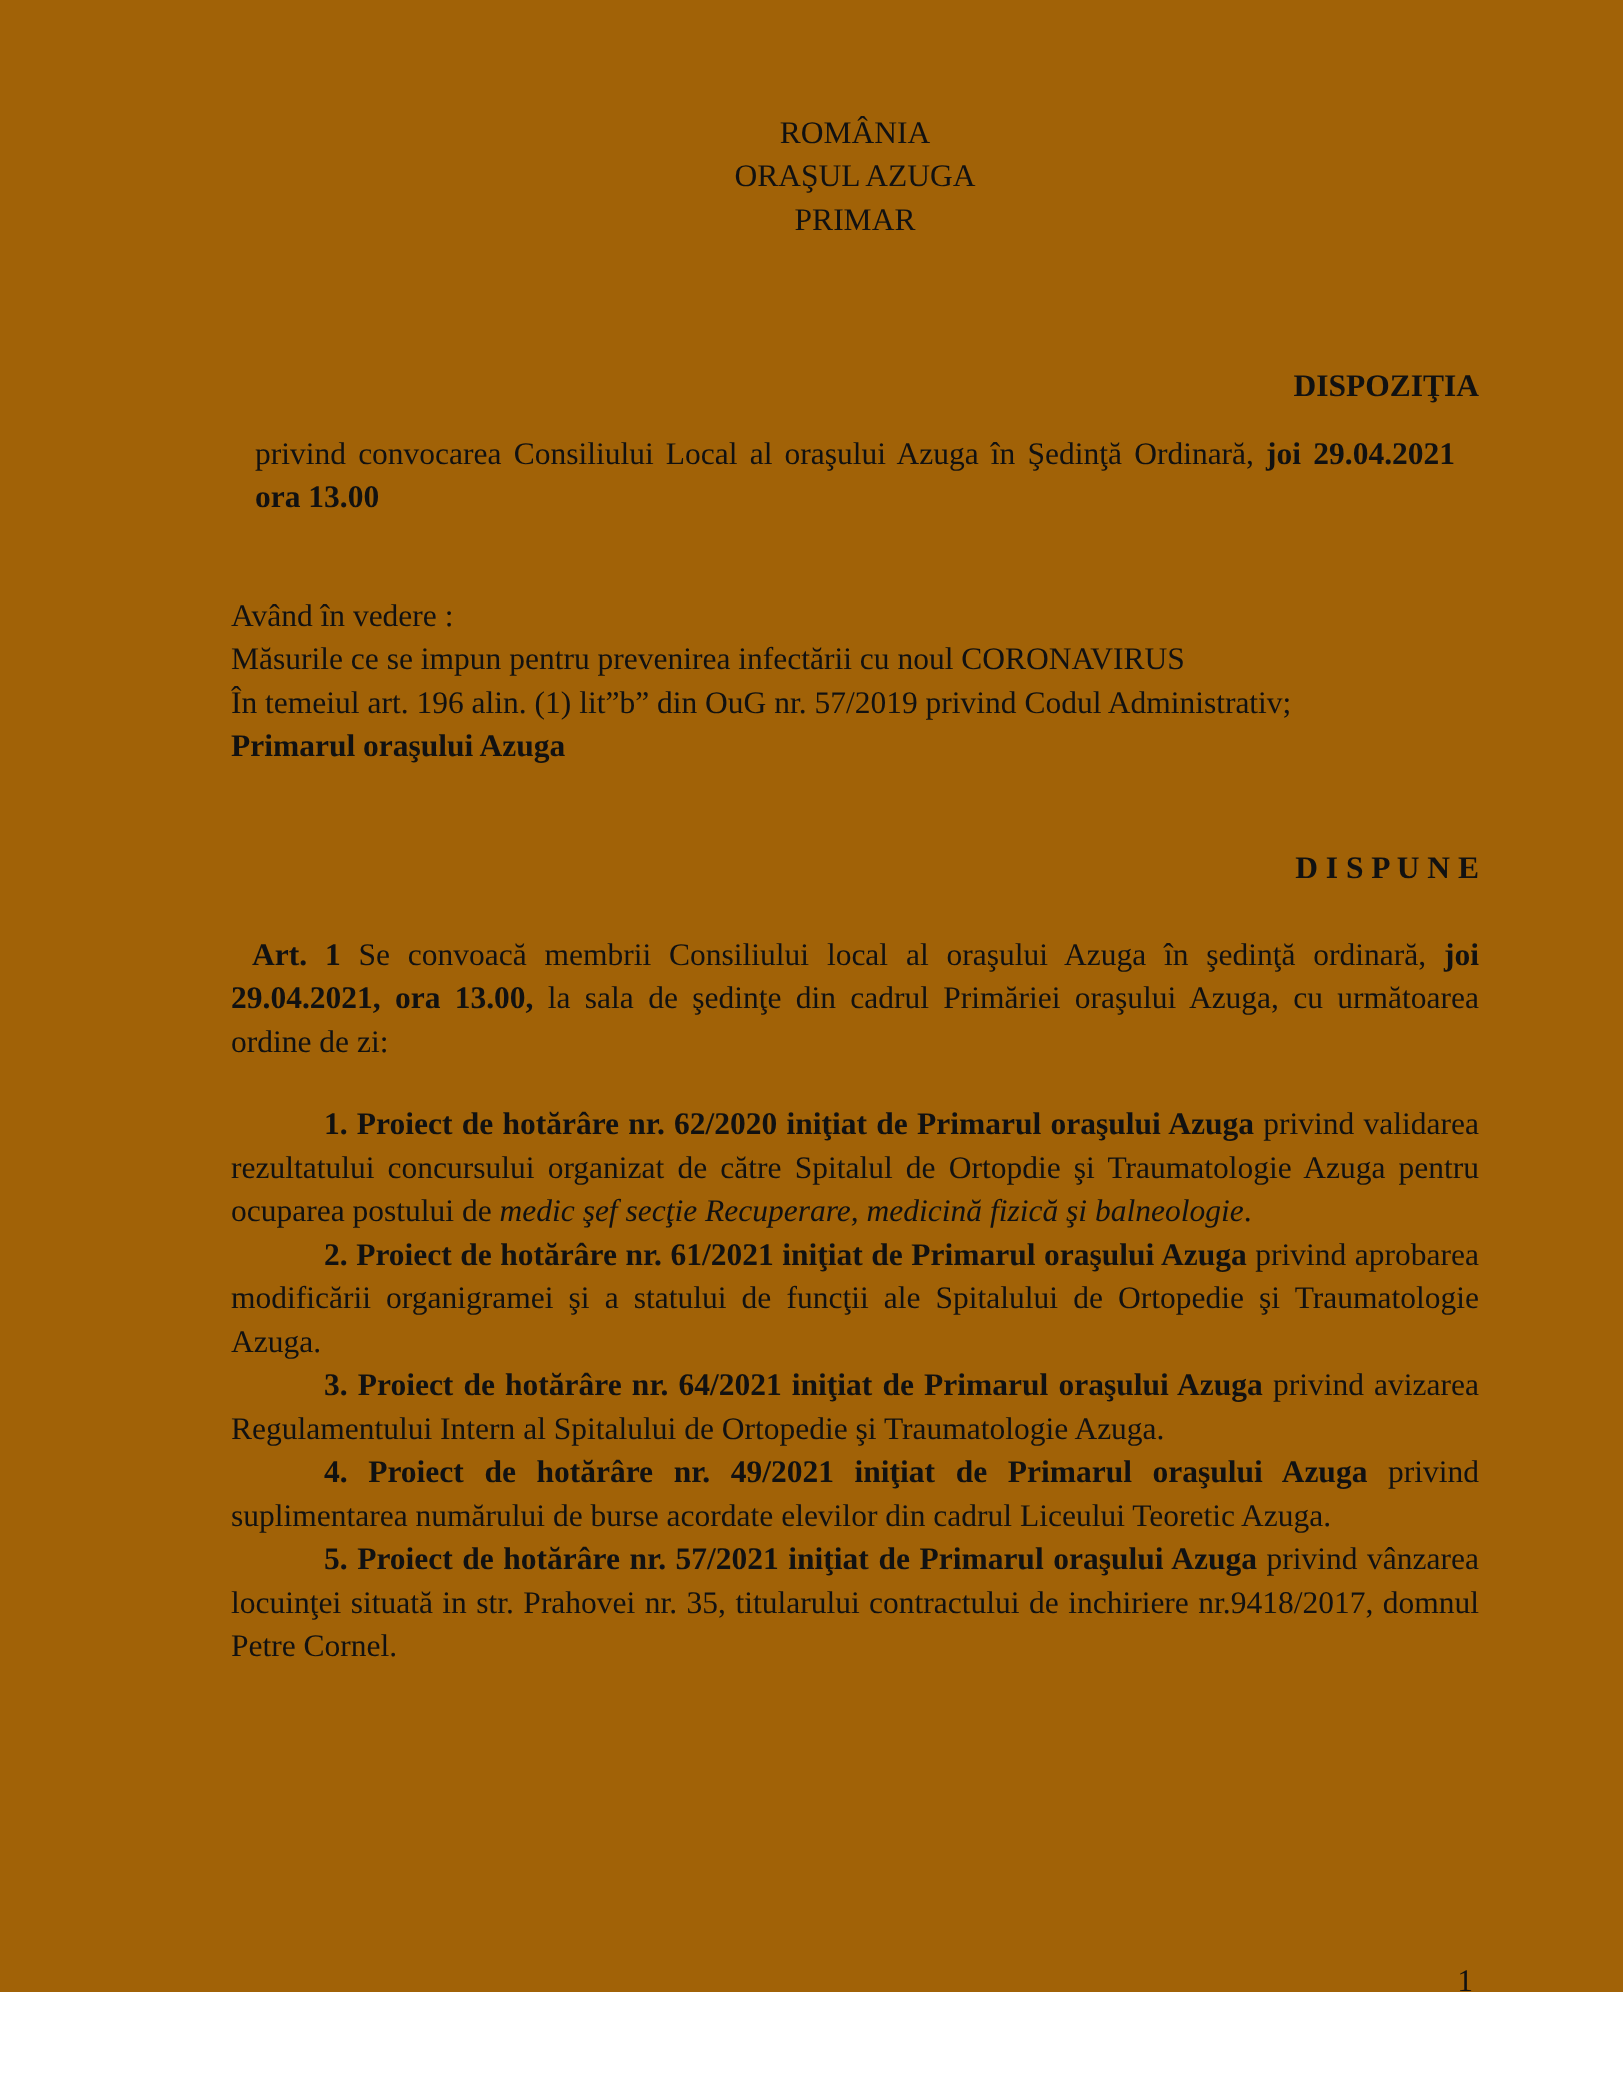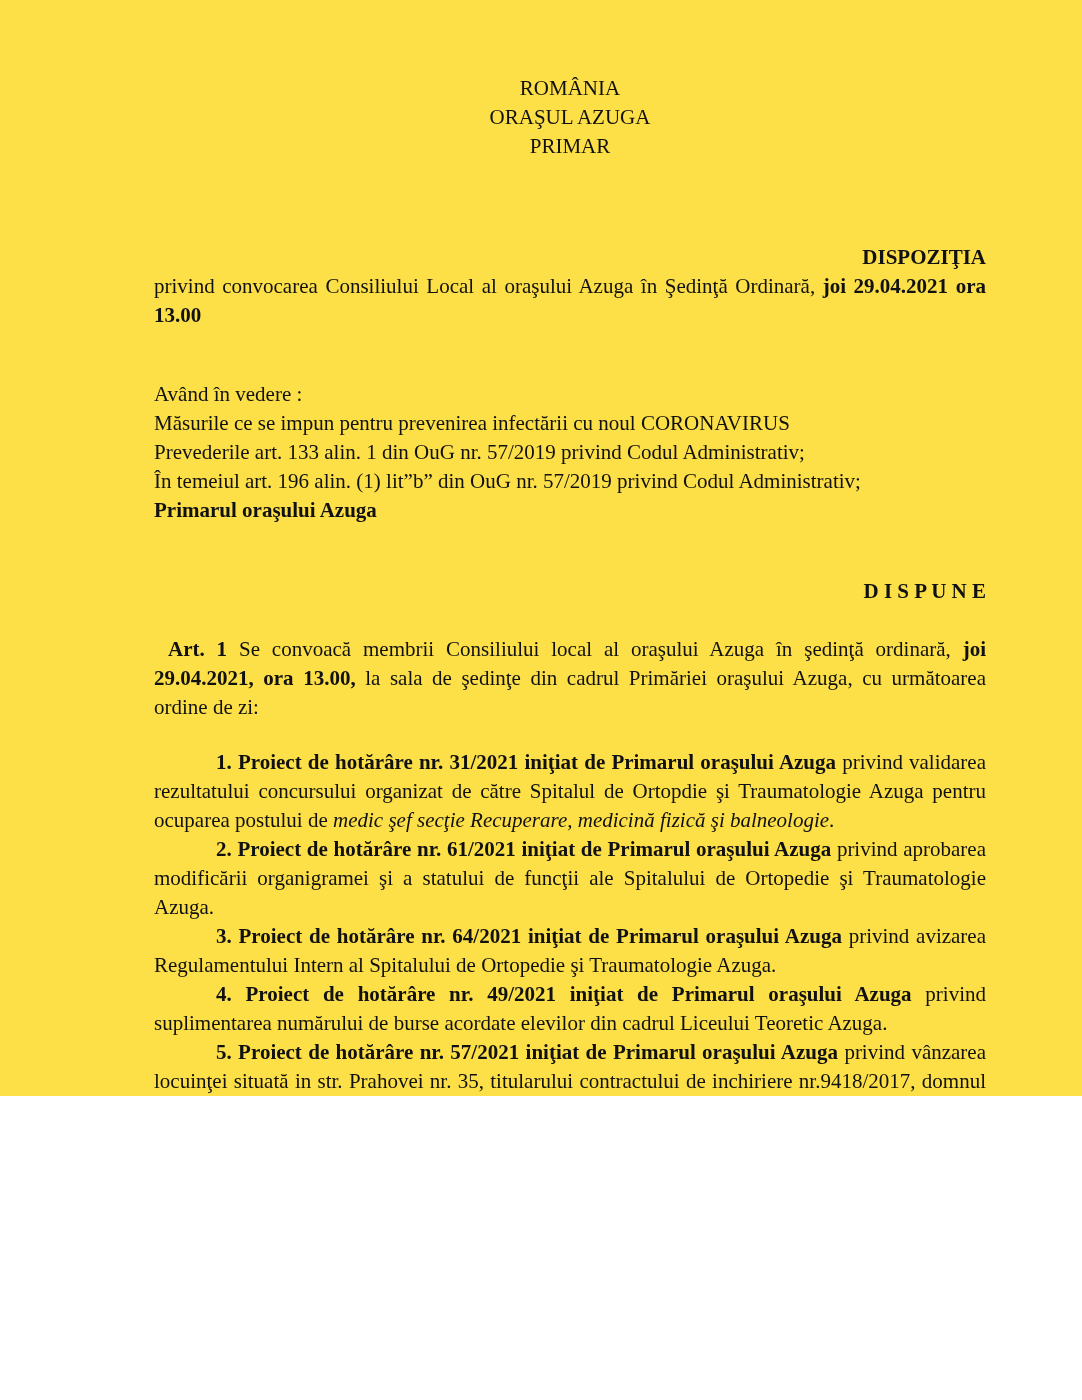--- a/index.html
+++ b/index.html
@@ -3,23 +3,23 @@
 <meta charset="utf-8">
 <style>
   html, body {
     margin: 0;
     padding: 0;
     background: #ffffff;
   }
   .page {
     position: relative;
     width: 1082px;
-    height: 1096px;
+    height: 1328px;
     margin: 0 auto;
-    background: #fde047;
+    background: #a16207;
     color: #111111;
     font-family: "Liberation Serif", "DejaVu Serif", serif;
     font-size: 21px;
     line-height: 29px;
     box-sizing: border-box;
     padding: 74px 96px 0 154px;
     overflow: hidden;
   }
   .doc-header {
     text-align: center;
@@ -27,21 +27,21 @@
   .doc-header div {
     white-space: nowrap;
   }
   .doc-title {
     margin: 82px 0 0 0;
     text-align: right;
     font-weight: bold;
     font-size: 21px;
   }
   .subtitle {
-    margin: 0;
+    margin: 16px;
     text-align: justify;
   }
   .preamble {
     margin-top: 50px;
   }
   .preamble p {
     margin: 0;
   }
   .bold {
     font-weight: bold;
@@ -85,31 +85,30 @@
     <div>PRIMAR</div>
   </div>
 
   <div class="doc-title">DISPOZIŢIA</div>
 
   <p class="subtitle"><span>privind convocarea Consiliului Local al oraşului Azuga în Şedinţă Ordinară, </span><span class="bold">joi 29.04.2021 ora 13.00</span></p>
 
   <div class="preamble">
     <p>Având în vedere :</p>
     <p>Măsurile ce se impun pentru prevenirea infectării cu noul CORONAVIRUS</p>
-    <p>Prevederile art. 133 alin. 1 din OuG nr. 57/2019 privind Codul Administrativ;</p>
     <p>În temeiul art. 196 alin. (1) lit”b”  din OuG nr. 57/2019 privind Codul Administrativ;</p>
     <p class="bold">Primarul oraşului Azuga</p>
   </div>
 
   <div class="dispune-heading">D I S P U N E</div>
 
   <p class="art1"><span class="bold">Art. 1</span><span> Se convoacă membrii Consiliului local al oraşului Azuga  în şedinţă ordinară, </span><span class="bold">joi 29.04.2021, ora 13.00,</span><span> la sala de şedinţe din cadrul Primăriei oraşului Azuga, cu următoarea ordine de zi:</span></p>
 
   <div class="agenda">
-    <p><span class="bold">1. Proiect de hotărâre nr. 31/2021 iniţiat de Primarul oraşului Azuga</span><span> privind validarea rezultatului concursului organizat de către Spitalul de Ortopdie şi Traumatologie Azuga pentru ocuparea postului de </span><span class="italic">medic şef secţie Recuperare, medicină fizică şi balneologie</span><span>.</span></p>
+    <p><span class="bold">1. Proiect de hotărâre nr. 62/2020 iniţiat de Primarul oraşului Azuga</span><span> privind validarea rezultatului concursului organizat de către Spitalul de Ortopdie şi Traumatologie Azuga pentru ocuparea postului de </span><span class="italic">medic şef secţie Recuperare, medicină fizică şi balneologie</span><span>.</span></p>
     <p><span class="bold">2. Proiect de hotărâre nr. 61/2021 iniţiat de Primarul oraşului Azuga</span><span> privind aprobarea modificării organigramei şi a statului de funcţii ale Spitalului de Ortopedie şi Traumatologie Azuga.</span></p>
     <p><span class="bold">3. Proiect de hotărâre nr. 64/2021 iniţiat de Primarul oraşului Azuga</span><span> privind avizarea Regulamentului Intern al Spitalului de Ortopedie şi Traumatologie Azuga.</span></p>
     <p><span class="bold">4. Proiect de hotărâre nr. 49/2021 iniţiat de Primarul oraşului Azuga</span><span> privind suplimentarea numărului de burse acordate elevilor din cadrul Liceului Teoretic Azuga.</span></p>
     <p><span class="bold">5. Proiect de hotărâre nr. 57/2021 iniţiat de Primarul oraşului Azuga</span><span> privind vânzarea locuinţei situată in str. Prahovei nr. 35, titularului contractului de inchiriere nr.9418/2017, domnul Petre Cornel.</span></p>
   </div>
 
   <div class="page-number">1</div>
 
 </div>
 

